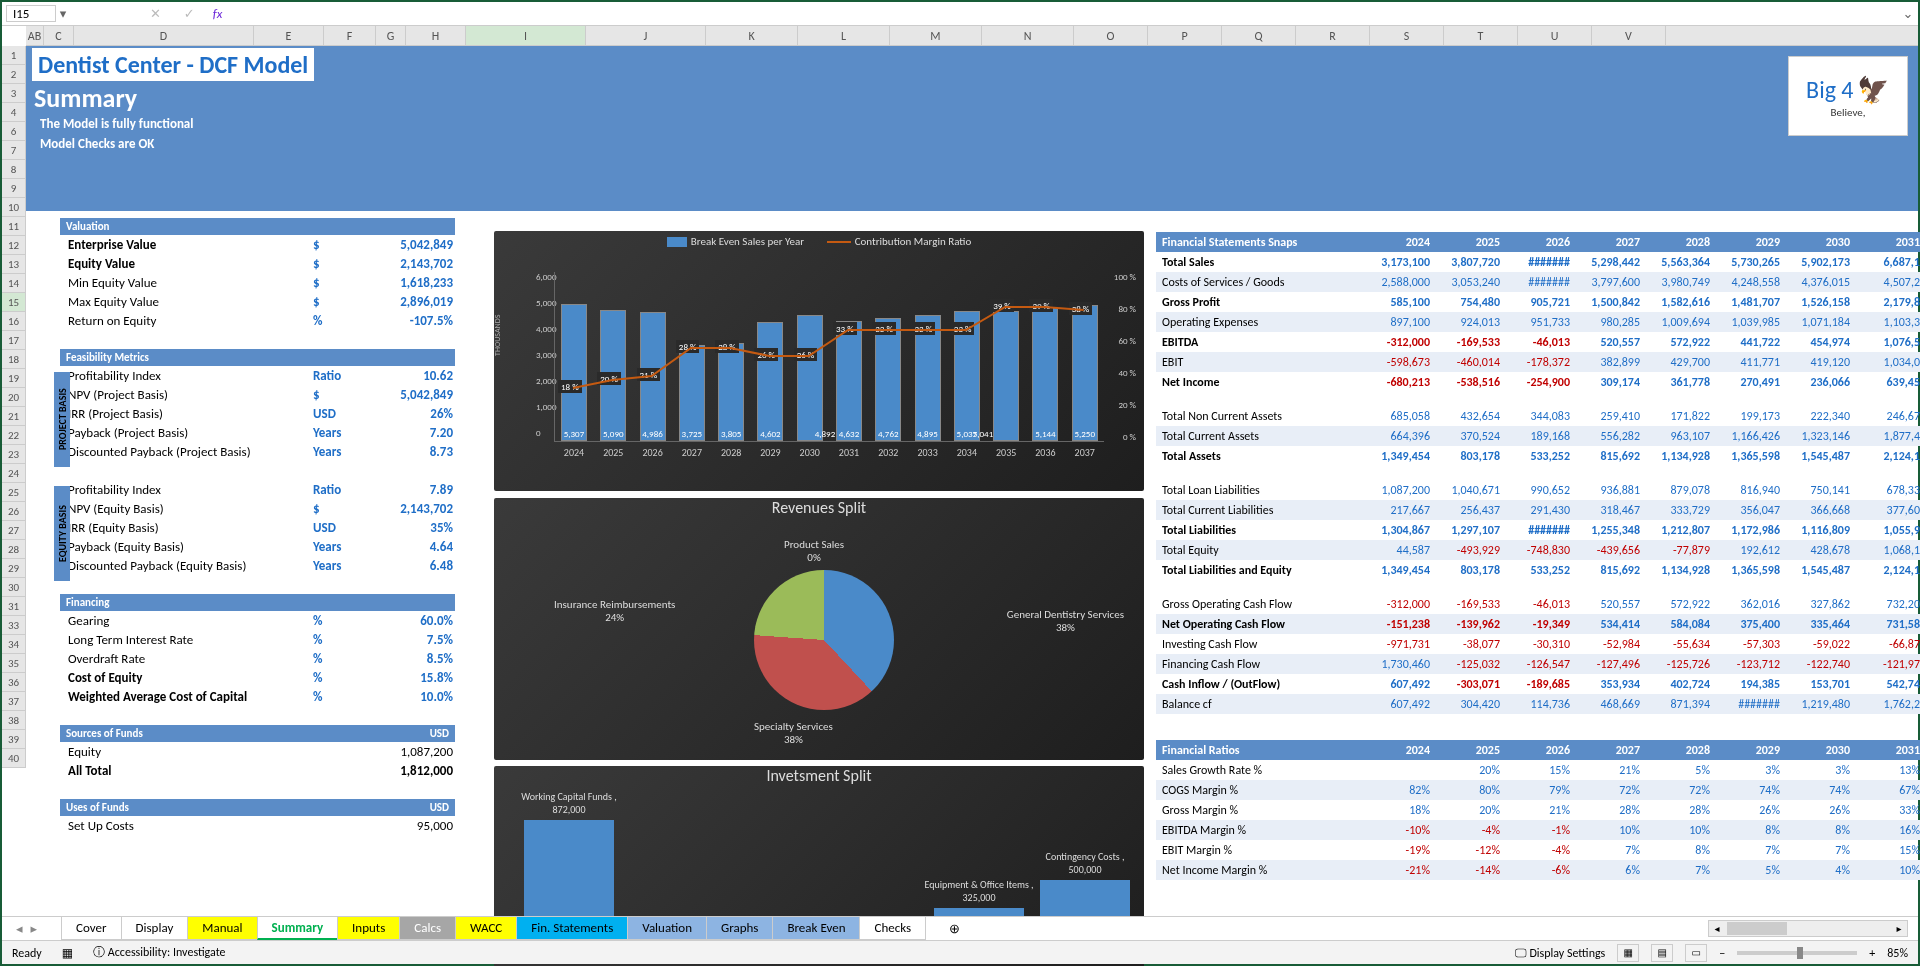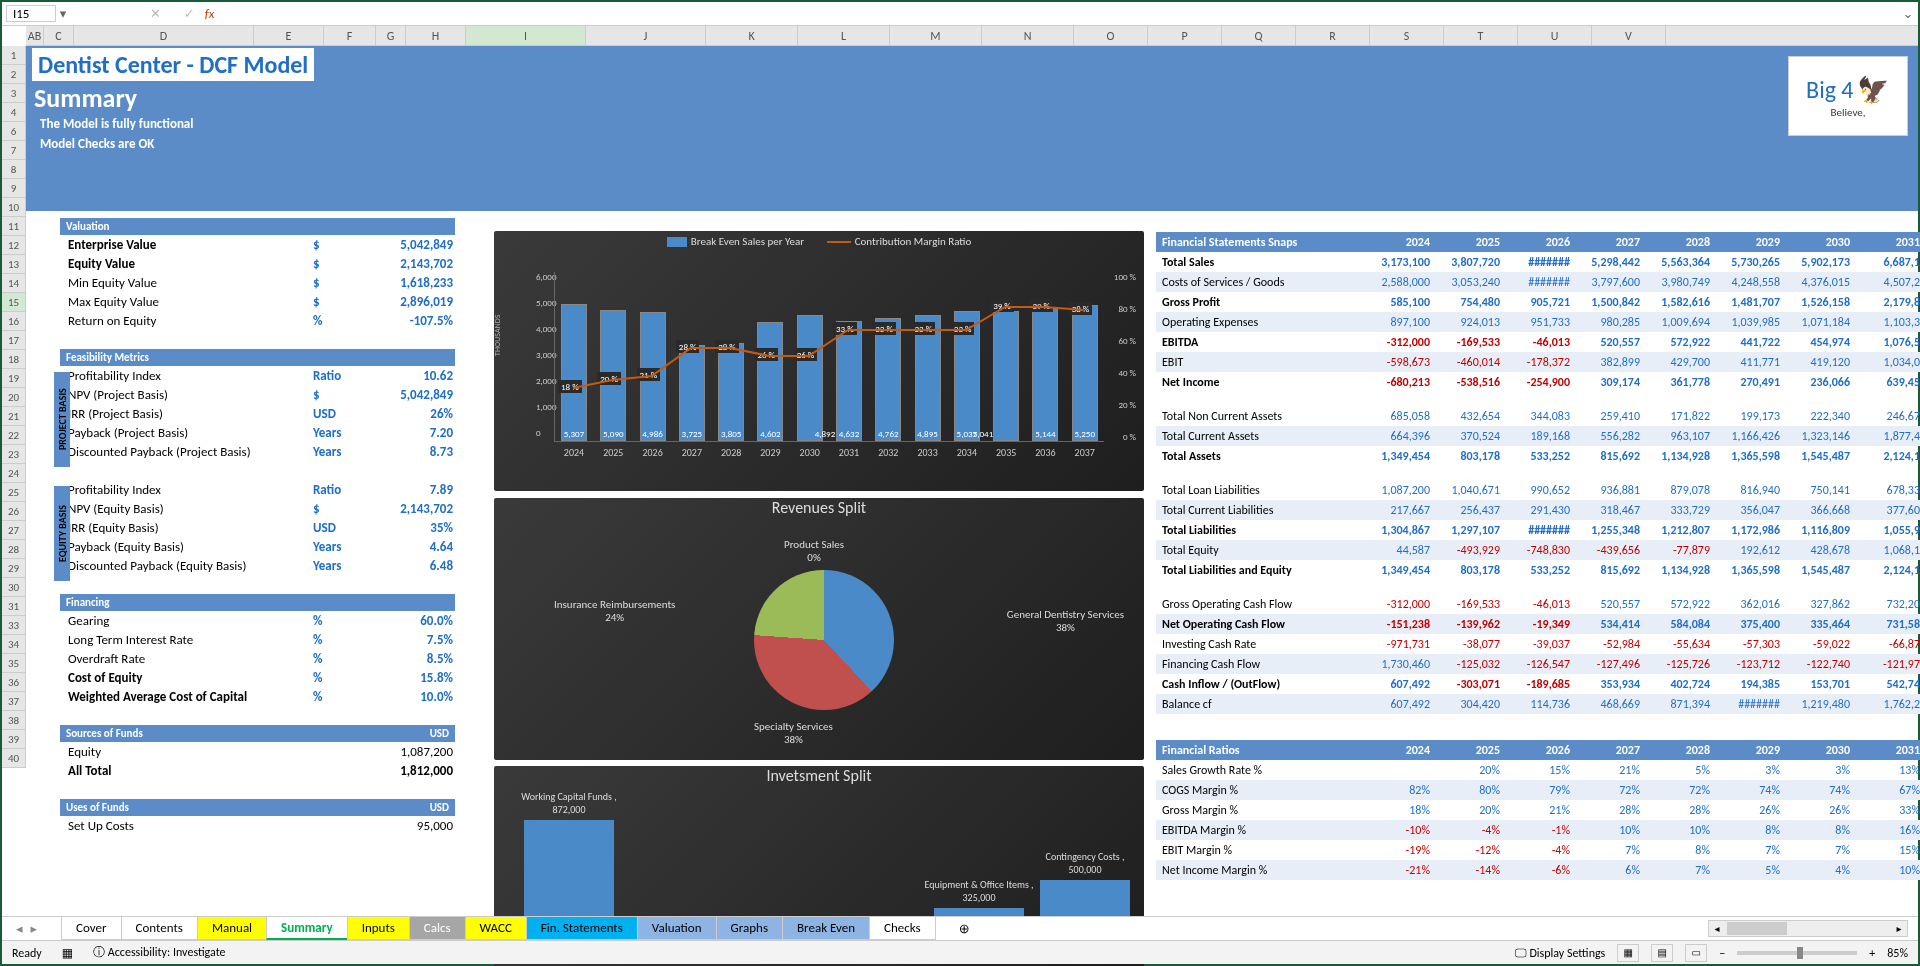--- a/index.html
+++ b/index.html
@@ -2,21 +2,21 @@
 <html><head>
 <meta charset="utf-8">
 <style>
 * { margin: 0; padding: 0; box-sizing: border-box; font-family: Calibri, Arial, sans-serif; }
 body { background: #fff; font-size: 11px; overflow: hidden; width: 1920px; height: 966px; position: relative; }
 .outer-border { border: 2px solid #185c37; width: 1920px; height: 966px; position: relative; }
 .formula-bar { display: flex; align-items: center; height: 24px; border-bottom: 1px solid #ccc; background: #fff; font-size: 13px; }
 .name-box { width: 50px; padding: 0 6px; border: 1px solid #ccc; margin-left: 4px; }
 .fb-dd { width: 14px; text-align: center; color: #666; }
 .fb-icons { margin-left: 80px; color: #bbb; font-size: 13px; letter-spacing: 10px; }
-.fb-fx { font-style: italic; color: #c2410c; }
+.fb-fx { font-style: italic; margin-left: 8px; color: #6d28d9; }
 .fb-input { flex: 1; padding: 0 6px; }
 .fb-expand { width: 20px; text-align: center; color: #666; }
 .grid-area { position: relative; height: 876px; background: #fff; display: flex; }
 .col-headers { position: absolute; top: 0; left: 24px; right: 0; height: 20px; display: flex; background: #e6e6e6; border-bottom: 1px solid #ccc; }
 .col-headers div { border-right: 1px solid #ccc; text-align: center; font-size: 12px; color: #555; line-height: 20px; }
 .col-headers .active { background: #d3e8d3; }
 .row-headers { position: absolute; top: 20px; left: 0; width: 24px; background: #e6e6e6; border-right: 1px solid #ccc; }
 .row-headers div { border-bottom: 1px solid #ccc; text-align: center; font-size: 11px; color: #555; height: 19px; line-height: 19px; }
 .row-headers .active { background: #d3e8d3; }
 .content { position: absolute; top: 20px; left: 24px; right: 0; bottom: 0; }
@@ -637,24 +637,24 @@
               <div class="fcol neg" style="font-weight: bold;">-151,238</div>
               <div class="fcol neg" style="font-weight: bold;">-139,962</div>
               <div class="fcol neg" style="font-weight: bold;">-19,349</div>
               <div class="fcol" style="font-weight: bold;">534,414</div>
               <div class="fcol" style="font-weight: bold;">584,084</div>
               <div class="fcol" style="font-weight: bold;">375,400</div>
               <div class="fcol" style="font-weight: bold;">335,464</div>
               <div class="fcol" style="font-weight: bold;">731,58</div>
             </div>
             <div class="fin-row">
-              <div class="flabel">Investing Cash Rate</div>
+              <div class="flabel">Investing Cash Flow</div>
               <div class="fcol neg">-971,731</div>
               <div class="fcol neg">-38,077</div>
-              <div class="fcol neg">-39,037</div>
+              <div class="fcol neg">-30,310</div>
               <div class="fcol neg">-52,984</div>
               <div class="fcol neg">-55,634</div>
               <div class="fcol neg">-57,303</div>
               <div class="fcol neg">-59,022</div>
               <div class="fcol neg">-66,87</div>
             </div>
             <div class="fin-row alt">
               <div class="flabel">Financing Cash Flow</div>
               <div class="fcol">1,730,460</div>
               <div class="fcol neg">-125,032</div>
@@ -773,21 +773,21 @@
     </div>
   </div>
 
   <div class="tab-bar">
     <div class="tab-nav">
         <span>◂</span>
         <span>▸</span>
       </div>
     <div id="tabs" style="display:flex;margin-left:20px">
         <div class="tab ">Cover</div>
-        <div class="tab ">Contents</div>
+        <div class="tab ">Display</div>
         <div class="tab yellow">Manual</div>
         <div class="tab green active">Summary</div>
         <div class="tab yellow">Inputs</div>
         <div class="tab gray">Calcs</div>
         <div class="tab yellow">WACC</div>
         <div class="tab cyan">Fin. Statements</div>
         <div class="tab blue2">Valuation</div>
         <div class="tab blue2">Graphs</div>
         <div class="tab blue2">Break Even</div>
         <div class="tab ">Checks</div>

